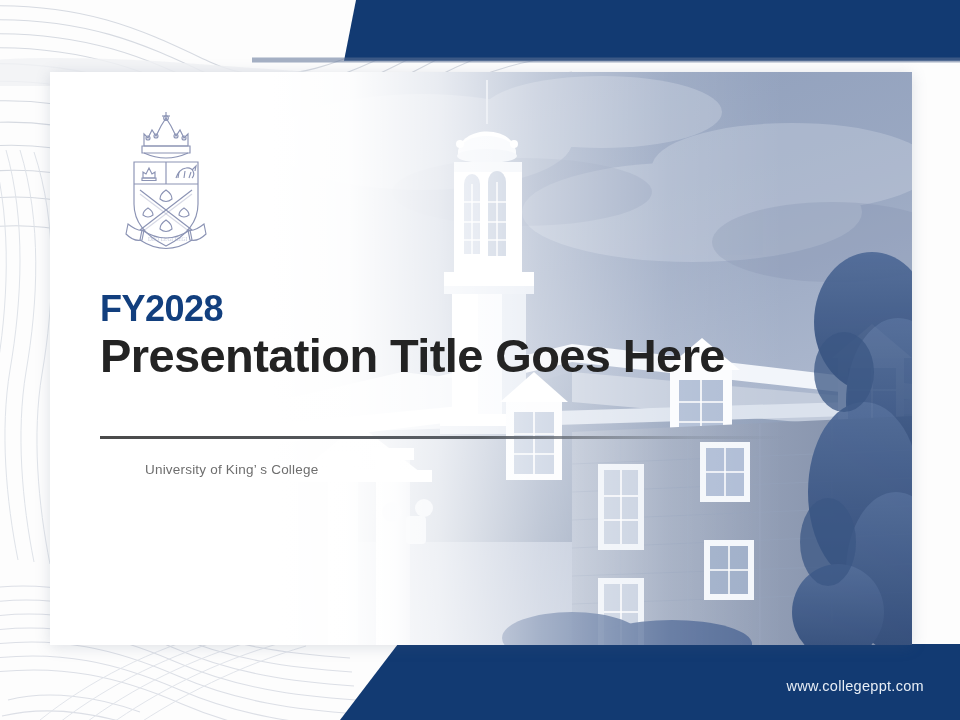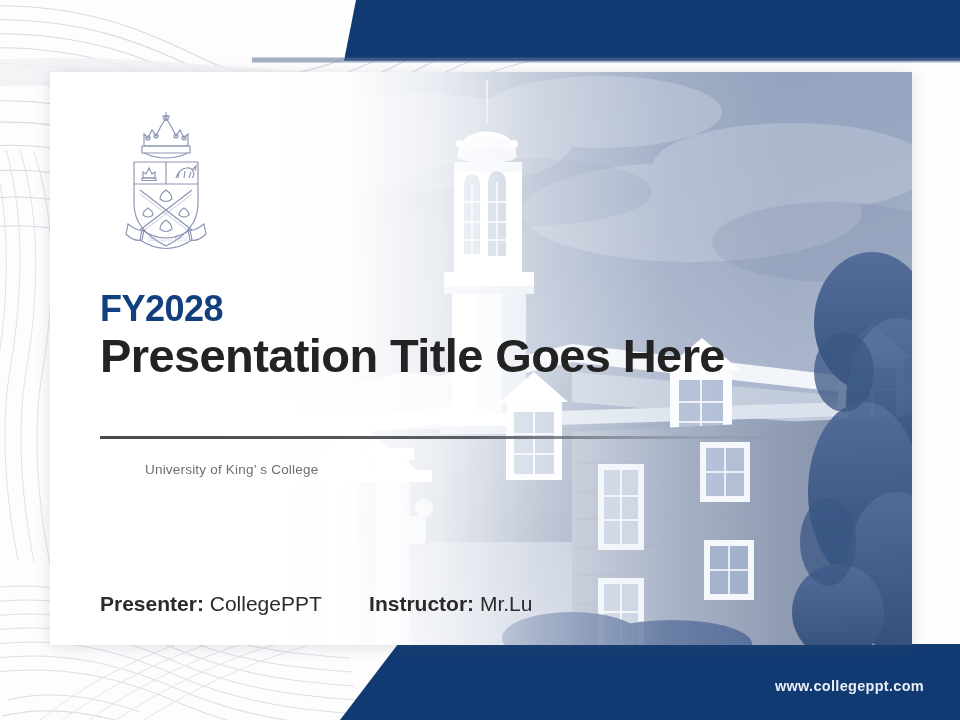--- a/index.html
+++ b/index.html
@@ -21,21 +21,20 @@
   }
 
   
   .bottom-band {
     position:absolute; left:0; bottom:0; width:960px; height:78px;
   }
   .footer-url {
     position:absolute; right:36px; bottom:26px;
     color:#e8eef6; font-size:14.5px; letter-spacing:.3px;
     z-index:8;
-    font-weight:bold;
   }
 
   
   .card {
     position:absolute; left:50px; top:72px; width:862px; height:573px;
     background:#ffffff;
     box-shadow:0 2px 14px rgba(80,95,120,.18);
     overflow:hidden;
     z-index:5;
   }
@@ -415,21 +414,14 @@
 
   <div class="textblock">
     <div class="fy">FY2028</div>
     <div class="maintitle">Presentation Title Goes Here</div>
   </div>
 
   <div class="divider"></div>
 
   <div class="subtitle">University of King’  s College</div>
 
-  <div class="byline">
-    <span class="lbl">Presenter:</span>
-    <span>CollegePPT</span>
-    <span class="gap"></span>
-    <span class="lbl">Instructor:</span>
-    <span>Mr.Lu</span>
-  </div>
 
 </div>
 
 </body></html>

